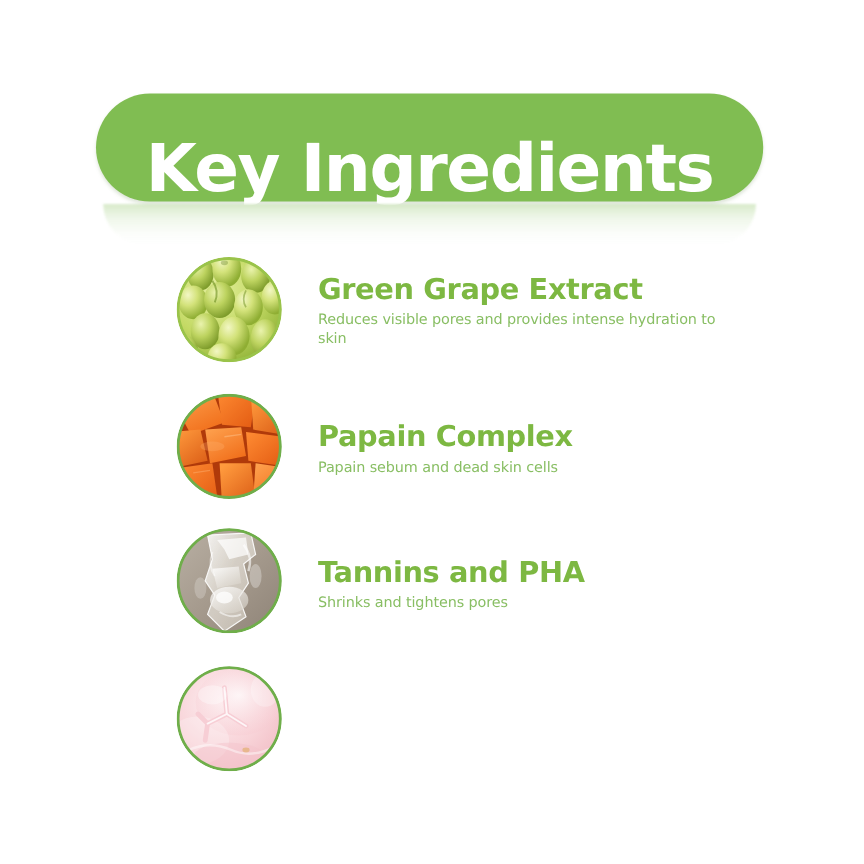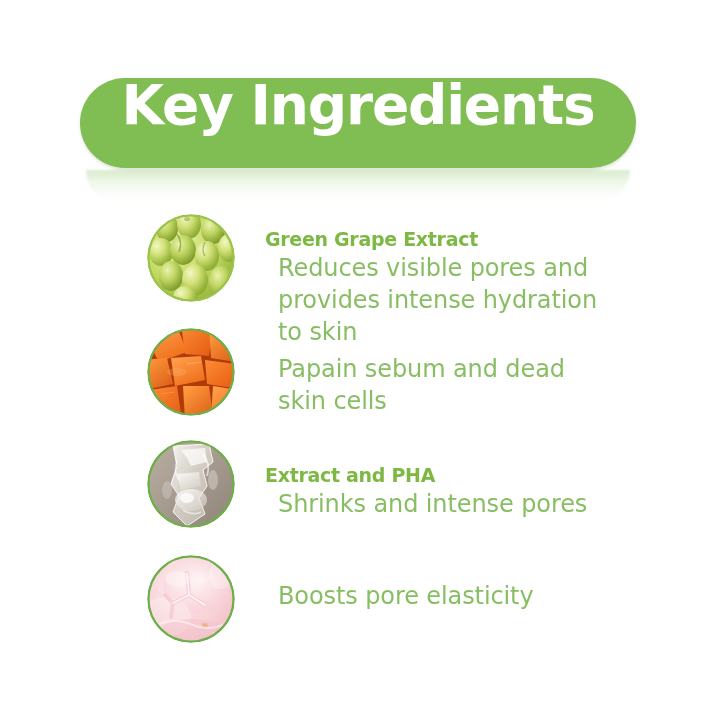--- a/index.html
+++ b/index.html
@@ -32,21 +32,21 @@
   .banner {
     position: absolute;
     left: 0;
     top: 0;
     width: 100%;
     height: 100%;
     border-radius: 45px;
     background: #80bd52;
     box-shadow: 0 2px 3px rgba(120,150,100,0.25);
     display: flex;
-    align-items: flex-start;
+    align-items: flex-end;
     justify-content: center;
   }
   .banner-title {
     color: #ffffff;
     font-size: 55px;
     font-weight: bold;
     letter-spacing: -1.2px;
     line-height: 1;
     white-space: nowrap;
     font-family: "DejaVu Sans", sans-serif;
@@ -93,32 +93,32 @@
     height: 100%;
   }
   .text-col {
     position: absolute;
     left: 265px;
     top: 0;
     width: 340px;
   }
   .ing-title {
     color: #7db842;
-    font-size: 19px;
+    font-size: 24px;
     font-weight: bold;
     line-height: 1.16;
     letter-spacing: -0.3px;
     margin: 0;
     font-family: "DejaVu Sans", sans-serif;
   }
   .ing-desc {
     color: #88be63;
-    font-size: 24px;
+    font-size: 12px;
     line-height: 1.33;
-    margin: 3px 0 0 13px;
+    margin: 3px 0 0 0;
     letter-spacing: -0.1px;
     font-family: "DejaVu Sans", sans-serif;
   }
 
   
   .row-0 .thumb { top: 0px; }
   .row-0 .text-col { top: 14px; }
   .row-1 .thumb { top: 0px; }
   .row-1 .text-col { top: 23px; }
   .row-2 .thumb { top: -2px; }
@@ -223,20 +223,21 @@
             <path d="M66 58 L92 62 L90 92 L64 88 Z" fill="url(#or2)"></path>
             <path d="M6 10 L26 6" stroke="#ffd0a0" stroke-width="1.2" opacity="0.45" fill="none"></path>
             <path d="M40 36 L54 34" stroke="#ffd0a0" stroke-width="1.2" opacity="0.4" fill="none"></path>
             <path d="M14 66 L28 64" stroke="#ffc48c" stroke-width="1.1" opacity="0.35" fill="none"></path>
             <ellipse cx="30" cy="44" rx="10" ry="4" fill="#ffb473" opacity="0.28"></ellipse>
           </g>
           <circle cx="44" cy="44" r="42.6" fill="none" stroke="#6fae4a" stroke-width="2.4"></circle>
         </svg>
       </div>
       <div class="text-col">
+        <p class="ing-title">Papain Complex</p>
         <p class="ing-desc">Papain sebum and dead skin cells</p>
       </div>
     </div>
 
     <div class="row row-2">
       <div class="thumb">
         <svg viewBox="0 0 88 88" xmlns="http://www.w3.org/2000/svg">
           <defs>
             <clipPath id="c2">
                 <circle cx="44" cy="44" r="43"></circle>
@@ -266,22 +267,22 @@
             <path d="M56 14 q8 10 4 22" stroke="#ffffff" stroke-width="2" fill="none" opacity="0.6"></path>
             <path d="M30 20 q-4 12 2 20" stroke="#ffffff" stroke-width="1.6" fill="none" opacity="0.5"></path>
             <path d="M36 70 q10 6 18 2" stroke="#ffffff" stroke-width="1.6" fill="none" opacity="0.55"></path>
             <ellipse cx="66" cy="40" rx="5" ry="10" fill="#ffffff" opacity="0.3"></ellipse>
             <ellipse cx="20" cy="50" rx="5" ry="9" fill="#ffffff" opacity="0.22"></ellipse>
           </g>
           <circle cx="44" cy="44" r="42.6" fill="none" stroke="#6fae4a" stroke-width="2.4"></circle>
         </svg>
       </div>
       <div class="text-col">
-        <p class="ing-title">Extract and PHA</p>
-        <p class="ing-desc">Shrinks and intense pores</p>
+        <p class="ing-title">Tannins and PHA</p>
+        <p class="ing-desc">Shrinks and tightens pores</p>
       </div>
     </div>
 
     <div class="row row-3">
       <div class="thumb">
         <svg viewBox="0 0 88 88" xmlns="http://www.w3.org/2000/svg">
           <defs>
             <clipPath id="c3">
                 <circle cx="44" cy="44" r="43"></circle>
               </clipPath>
@@ -314,18 +315,17 @@
             <ellipse cx="44" cy="76" rx="30" ry="12" fill="#f3c3cb" opacity="0.5"></ellipse>
             <path d="M10 70 q18 -8 36 0 q16 7 34 -2" stroke="#ffffff" stroke-width="2" fill="none" opacity="0.45"></path>
             <ellipse cx="58" cy="70" rx="3" ry="2" fill="#d9a23f" opacity="0.45"></ellipse>
             <ellipse cx="30" cy="24" rx="12" ry="8" fill="#ffffff" opacity="0.35"></ellipse>
             <ellipse cx="74" cy="20" rx="12" ry="14" fill="#ffffff" opacity="0.28"></ellipse>
           </g>
           <circle cx="44" cy="44" r="42.6" fill="none" stroke="#6fae4a" stroke-width="2.4"></circle>
         </svg>
       </div>
       <div class="text-col">
-        <p class="ing-desc">Boosts pore elasticity</p>
       </div>
     </div>
 
   </div>
 </div>
 
 </body></html>

